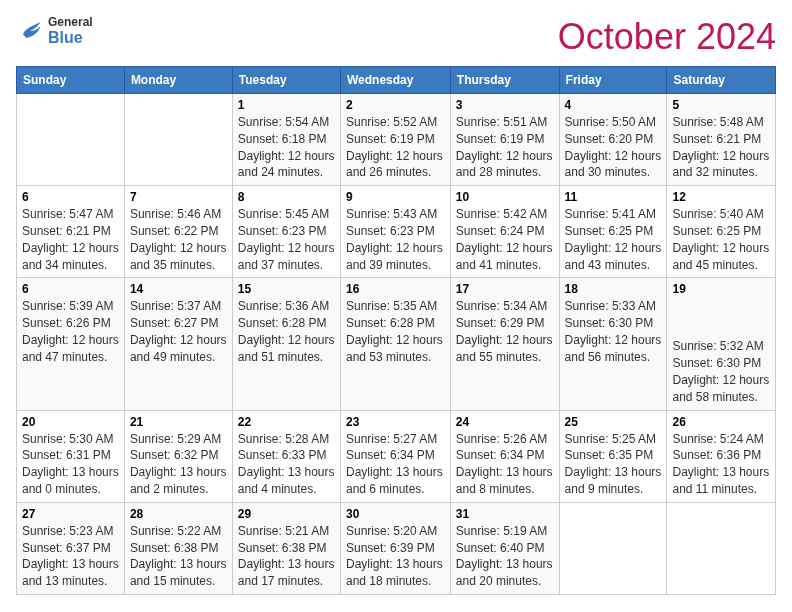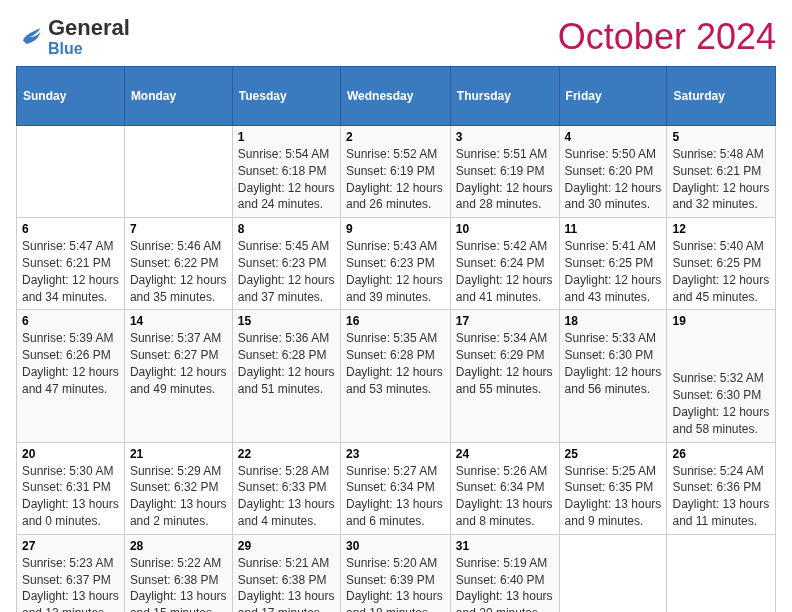--- a/index.html
+++ b/index.html
@@ -41,21 +41,21 @@
     }
     table {
       width: 100%;
       border-collapse: collapse;
       font-size: 11px;
     }
     thead tr th {
       background-color: #3a7abf;
       color: #fff;
       text-align: left;
-      padding: 22px 6px;
+      padding: 6px 6px;
       font-size: 12px;
       font-weight: bold;
       border: 1px solid #2a5a9f;
     }
     tbody tr td {
       border: 1px solid #ccc;
       vertical-align: top;
       padding: 4px 5px;
       height: 82px;
       background: #fff;
@@ -80,21 +80,21 @@
   </style>
 </head>
 <body>
 
 <div class="header">
   <div class="logo">
     <svg class="logo-bird" viewBox="0 0 32 32" xmlns="http://www.w3.org/2000/svg">
       <path d="M8 20 C10 14, 18 10, 28 6 C24 12, 20 14, 16 16 C20 16, 24 15, 28 10 C26 18, 20 22, 12 24 Z" fill="#3a7abf"></path>
     </svg>
     <div>
-      <span class="logo-general" style="font-size:22px;font-weight:bold;color:#333;display:block;line-height:1.1;">General</span>
+      <span class="logo-general" style="font-size:12px;font-weight:bold;color:#333;display:block;line-height:1.1;">General</span>
       <span class="logo-blue" style="font-size:16px;font-weight:bold;color:#3a7abf;display:block;line-height:1.1;">Blue</span>
     </div>
   </div>
   <div class="title-block">
     <div class="month-title">October 2024</div>
   </div>
 </div>
 
 <table>
   <thead>

